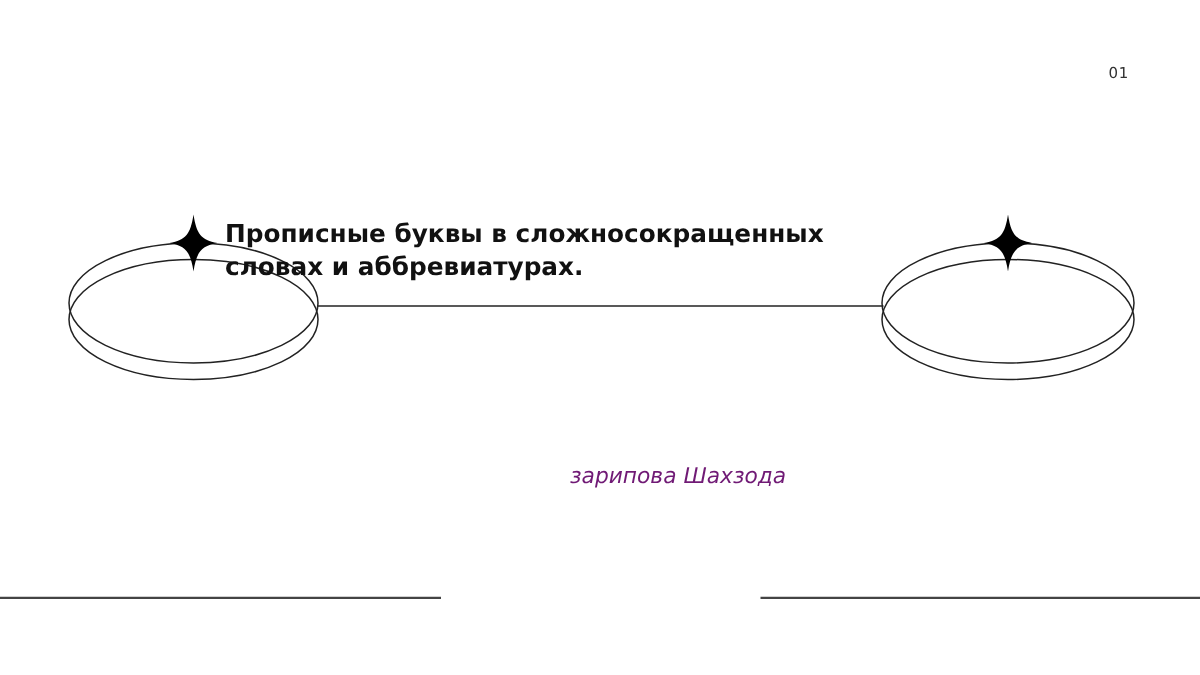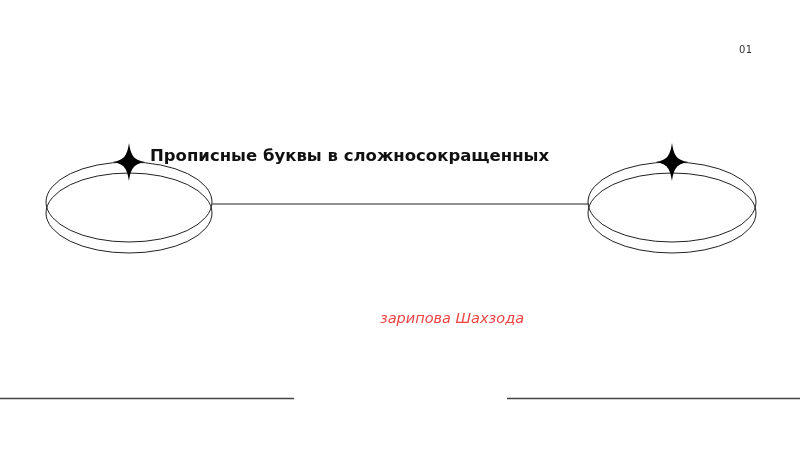--- a/index.html
+++ b/index.html
@@ -1,21 +1,21 @@
 <!DOCTYPE html>
 <html><head>
   <meta charset="utf-8">
   <style>
     html, body { margin: 0; padding: 0; background: #ffffff; }
     body { width: 800px; height: 450px; position: relative; overflow: hidden; font-family: "DejaVu Sans", sans-serif; }
     .slide { position: absolute; left: 0; top: 0; width: 636px; height: 450px; background: #ffffff; }
     .deco { position: absolute; left: 0; top: 0; width: 800px; height: 450px; }
     .page-num { position: absolute; left: 739px; top: 44px; font-family: "DejaVu Sans", sans-serif; font-size: 10px; color: #333333; letter-spacing: 0.5px; }
     .title { position: absolute; left: 150px; top: 145px; width: 500px; text-align: left; font-family: "DejaVu Sans", sans-serif; font-weight: bold; font-size: 16.5px; line-height: 22px; color: #111111; }
-    .author { position: absolute; left: 380px; top: 310px; font-family: "DejaVu Sans", sans-serif; font-style: italic; font-size: 14.5px; color: #ef4444; }
+    .author { position: absolute; left: 380px; top: 310px; font-family: "DejaVu Sans", sans-serif; font-style: italic; font-size: 14.5px; color: #701a75; }
   </style>
 </head>
 <body>
 
 <div class="slide">
 
   <svg class="deco" viewBox="0 0 800 450" xmlns="http://www.w3.org/2000/svg">
 
     <line x1="212" y1="204" x2="589" y2="204" stroke="#222" stroke-width="1"></line>
 
@@ -32,16 +32,17 @@
     <path fill="#000" d="M672 143 C674 156 677 160 688 162 C677 164 674 168 672 181 C670 168 667 164 656 162 C667 160 670 156 672 143 Z"></path>
 
     <line x1="0" y1="398.5" x2="294" y2="398.5" stroke="#444" stroke-width="1.5"></line>
     <line x1="507" y1="398.5" x2="800" y2="398.5" stroke="#444" stroke-width="1.5"></line>
   </svg>
 
   <div class="page-num">01</div>
 
   <div class="title">
     <div>Прописные буквы в сложносокращенных</div>
+    <div>словах и аббревиатурах.</div>
   </div>
 
   <div class="author">зарипова Шахзода</div>
 </div>
 
 </body></html>

